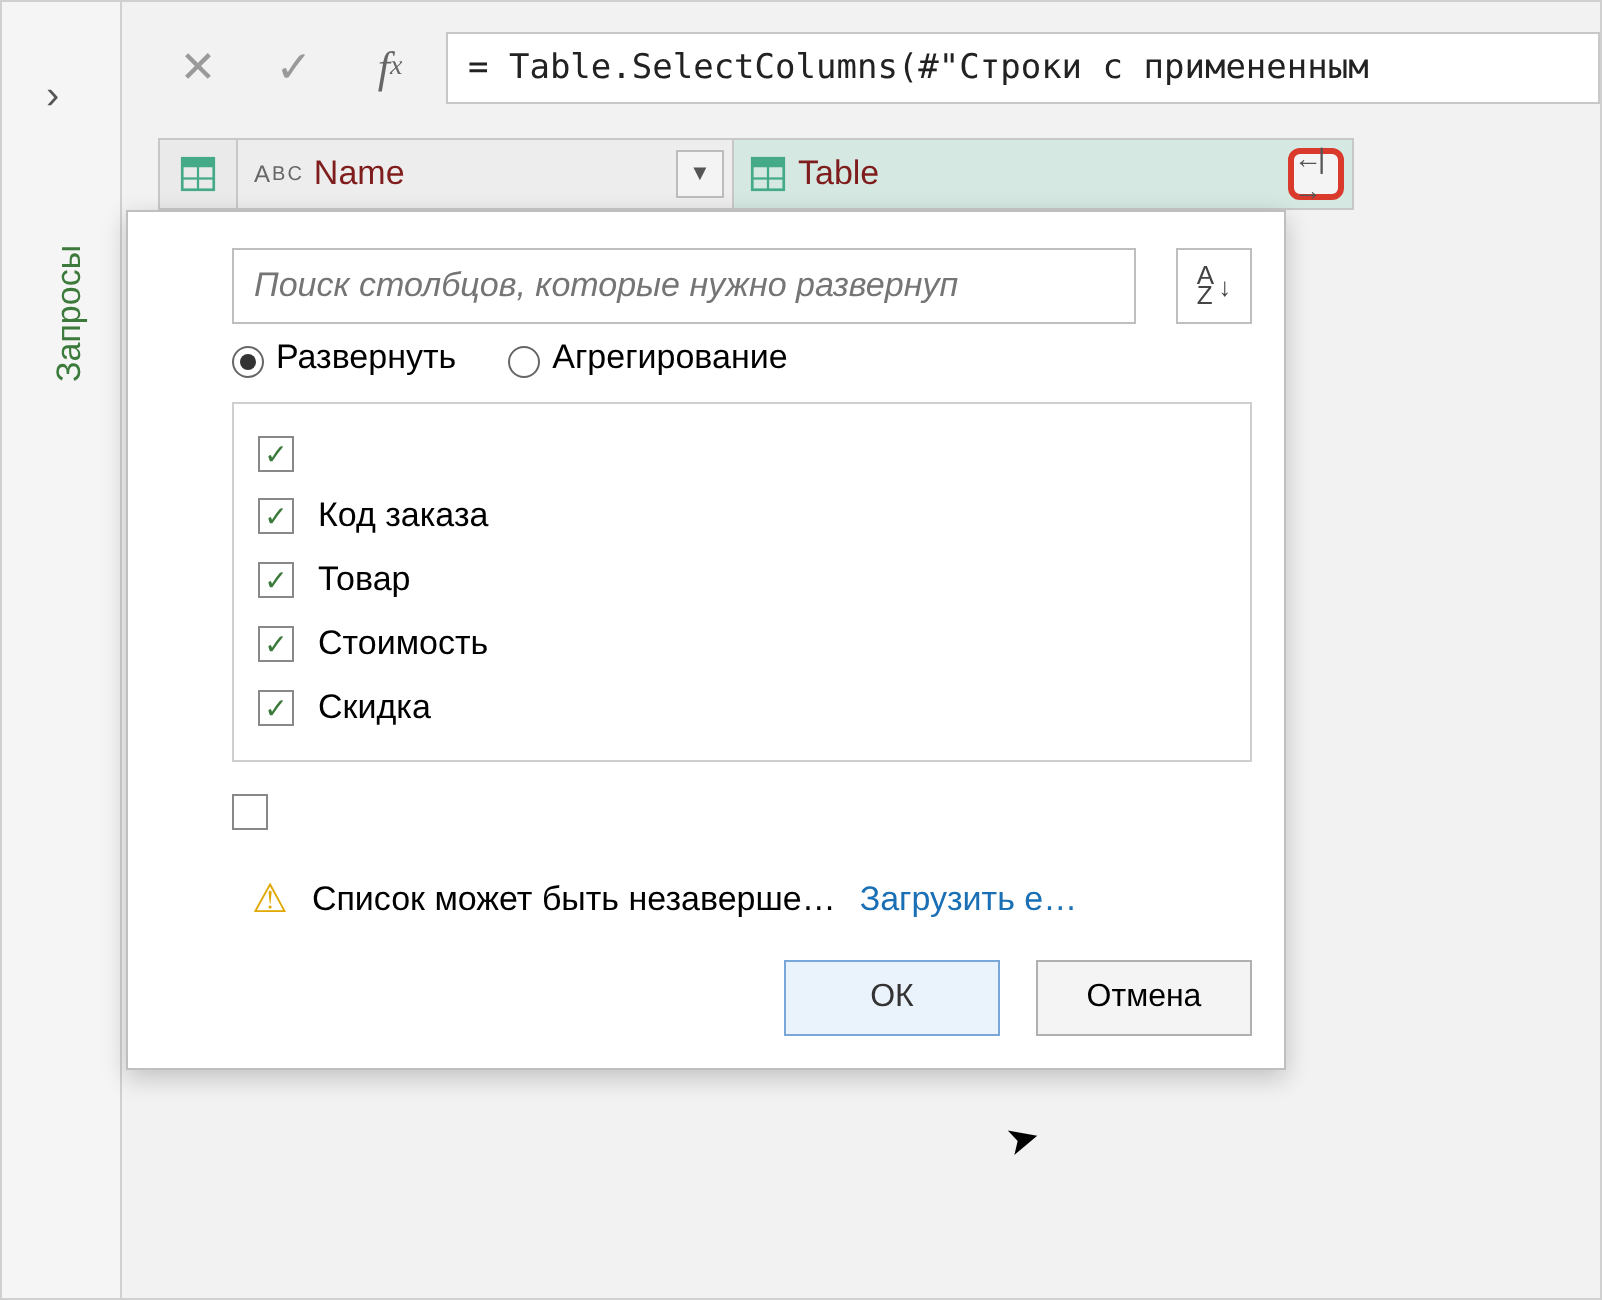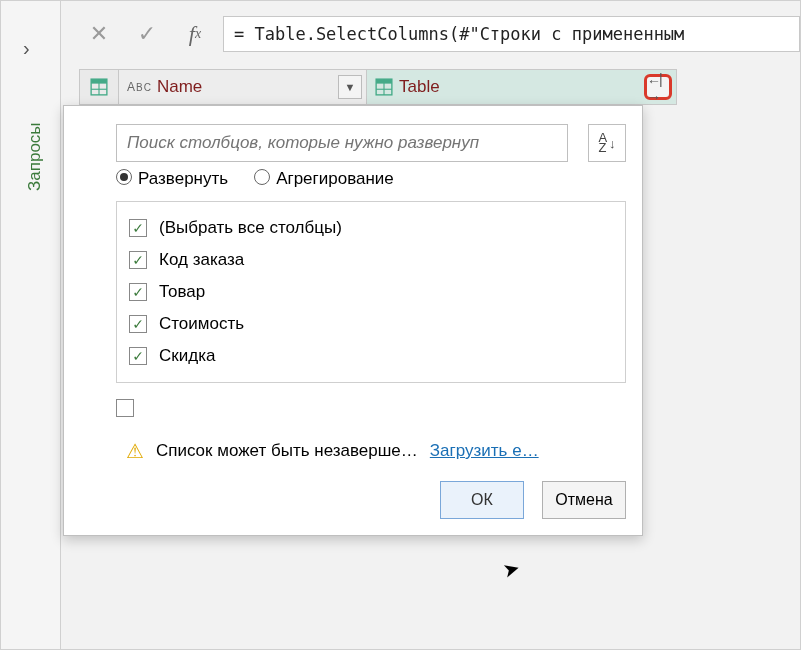--- a/index.html
+++ b/index.html
@@ -150,21 +150,21 @@
     font-size: 15px; color:#444;
     background:#fff;
     position:relative;
   }
   .radio-row {
     display:flex; gap:26px; align-items:center;
     margin-bottom: 12px;
     font-size: 17px;
   }
   .radio {
-    display:flex; align-items:flex-start; gap:6px;
+    display:flex; align-items:flex-end; gap:6px;
   }
   .radio-circle {
     width: 16px; height:16px; border-radius:50%;
     border: 1px solid #666;
     display:flex; align-items:center; justify-content:center;
   }
   .radio-circle.checked::after{
     content:""; width:8px;height:8px;border-radius:50%;background:#333;
   }
   .check-list {
@@ -188,26 +188,26 @@
     font-size:17px;
     margin-bottom: 22px;
   }
   .warn-row {
     display:flex; align-items:center; gap:12px;
     font-size:17px;
     margin-bottom: 18px;
     padding-left: 10px;
   }
   .warn-icon { color:#e0a800; font-size:20px; }
-  .link { color:#1a6fb5;text-decoration:underline; }
+  .link { color:#1a6fb5; }
   .btn-row {
     display:flex; gap:18px; justify-content:flex-end;
   }
   .btn {
-    width: 84px; height: 38px;
+    width: 108px; height: 38px;
     border: 1px solid #b0b0b0;
     background:#f4f4f4;
     display:flex;align-items:center;justify-content:center;
     font-size:16px;
   }
   .btn.primary {
     border-color:#7aa7d9;
     background:#eaf2fb;
     color:#333;
   }
@@ -288,21 +288,20 @@
       </div>
       <div class="radio">
         <div class="radio-circle"></div>
         <span>Агрегирование</span>
       </div>
     </div>
 
     <div class="check-list">
       <div class="check-item">
         <div class="cbox">✓</div>
-        <span>(Выбрать все столбцы)</span>
       </div>
       <div class="check-item">
         <div class="cbox">✓</div>
         <span>Код заказа</span>
       </div>
       <div class="check-item">
         <div class="cbox">✓</div>
         <span>Товар</span>
       </div>
       <div class="check-item">

